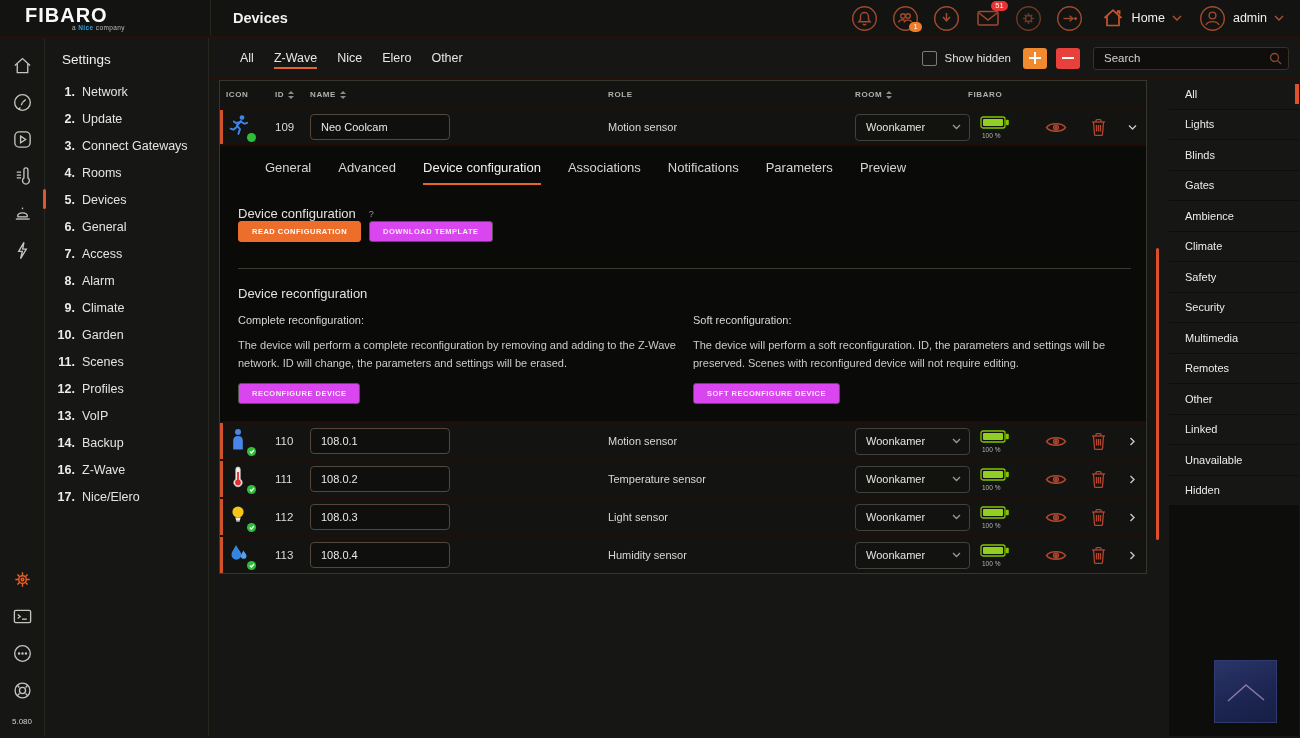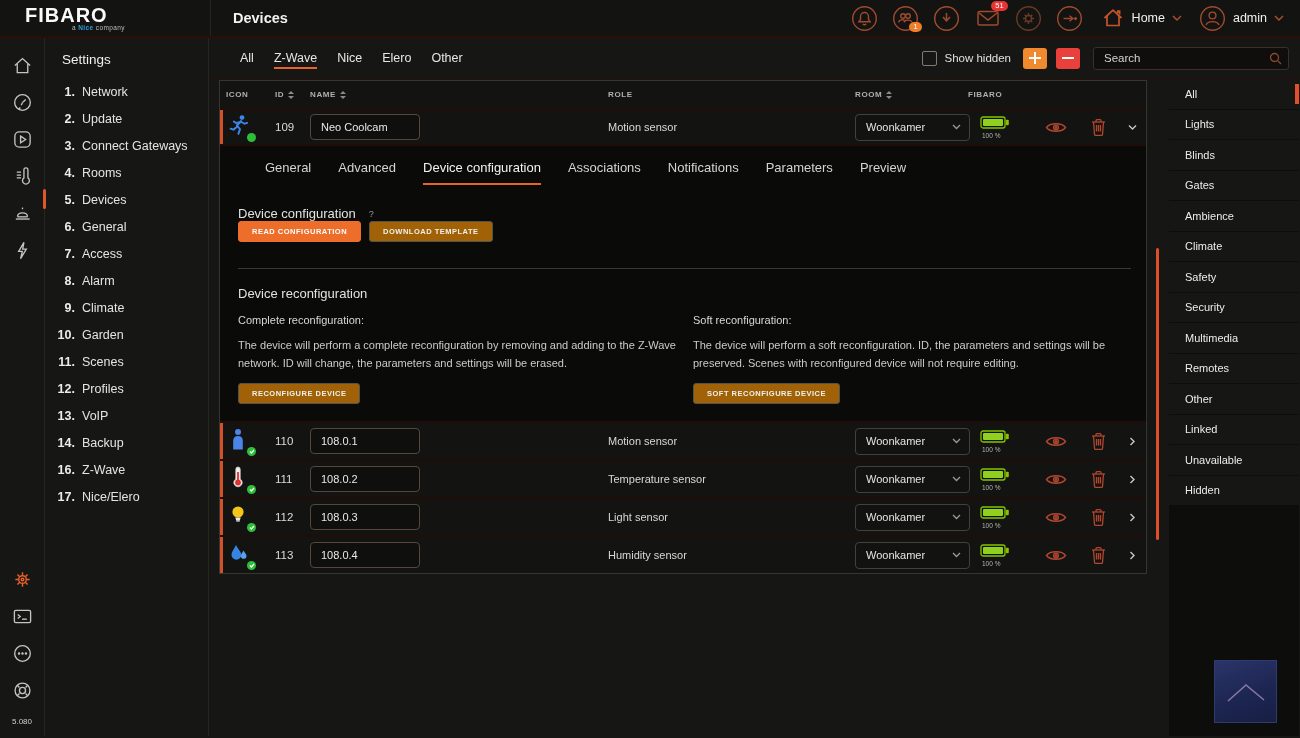--- a/index.html
+++ b/index.html
@@ -77,41 +77,41 @@
   .sort i { display:block; width:0; height:0; border-left:3px solid transparent; border-right:3px solid transparent; }
   .sort .up { border-bottom:3px solid #8c8c86; }
   .sort .dn { border-top:3px solid #8c8c86; }
 
   .drow { height:38px; border-top:2px solid #200d07; box-shadow:inset 3px 0 0 #d0512a; background:#131311; cursor:pointer; }
   .drow.first { height:36px; }
   .cell-icon { padding-left:6px; position:relative; width:34px; height:26px; }
   .statusdot { position:absolute; right:-2px; bottom:-2px; width:9px; height:9px; border-radius:50%; background:#2fbe3a; display:flex; align-items:center; justify-content:center; }
   .statusdot svg { width:6px; height:5px; }
   .cell-id { padding-left:11px; font-size:11.5px; color:#dcdcda; }
-  .name-input { width:110px; height:26px; background:#0f0f0d; border:1px solid #55483a; border-radius:4px; color:#e8e8e6; font-size:11px; padding:0 10px; font-family:inherit; outline:none; }
+  .name-input { width:140px; height:26px; background:#0f0f0d; border:1px solid #55483a; border-radius:4px; color:#e8e8e6; font-size:11px; padding:0 10px; font-family:inherit; outline:none; }
   .cell-role { font-size:11px; color:#d8d8d6; }
   .room-select { width:115px; height:27px; background:#121210; border:1px solid #45413a; border-radius:4px; display:flex; align-items:center; font-size:11px; color:#e4e4e2; padding:0 8px 0 10px; cursor:pointer; }
   .room-select .chev { margin-left:auto; }
   .cell-power { display:flex; flex-direction:column; align-items:flex-start; }
   .pwr-label { font-size:6.5px; color:#b4b4b0; margin-top:2px; margin-left:2px; }
   .act { display:flex; justify-content:center; cursor:pointer; }
 
   
   .panel { background:#0a0a08; border-top:2px solid #200d07; padding-bottom:18px; height:277px; }
   .panel-tabs { display:flex; gap:27px; padding:14px 0 0 45px; }
   .ptab { font-size:13px; color:#d4d4d2; position:relative; cursor:pointer; padding-bottom:10px; }
   .ptab[data-active="true"] { color:#f2f2f0; }
   .ptab[data-active="true"]::after { content:""; position:absolute; left:0; right:0; bottom:0; height:2px; background:#e8632a; }
   .panel-body { padding-left:18px; }
   .cfg-title { margin-top:21px; font-size:13px; color:#e2e2e0; display:flex; align-items:center; }
   .help { margin-left:13px; font-size:9px; color:#9a9a96; }
   .cfg-btns { display:flex; gap:8px; }
   .btn { font-size:7.5px; font-weight:bold; letter-spacing:.5px; border-radius:3px; padding:5px 13px; cursor:pointer; font-family:inherit; }
   .btn-orange { background:#ed6d2a; color:#fff; border:1px solid #ed6d2a; }
-  .btn-dark { background:#a16207; color:#f0f0ee; border:1px solid #54544c; }
+  .btn-dark { background:#d946ef; color:#f0f0ee; border:1px solid #54544c; }
   .divider { margin-top:26px; width:893px; height:1px; background:#3a3a32; }
   .recfg-title { margin-top:17px; font-size:13px; color:#e2e2e0; }
   .recfg-cols { display:flex; margin-top:13px; }
   .rc-col { width:455px; }
   .rc-col.right { width:auto; }
   .rc-label { font-size:11px; color:#d8d8d6; }
   .rc-text { margin-top:10px; font-size:11px; color:#cbcbc9; line-height:1.65; max-width:440px; }
   .rc-btn { margin-top:11px; }
 
   

